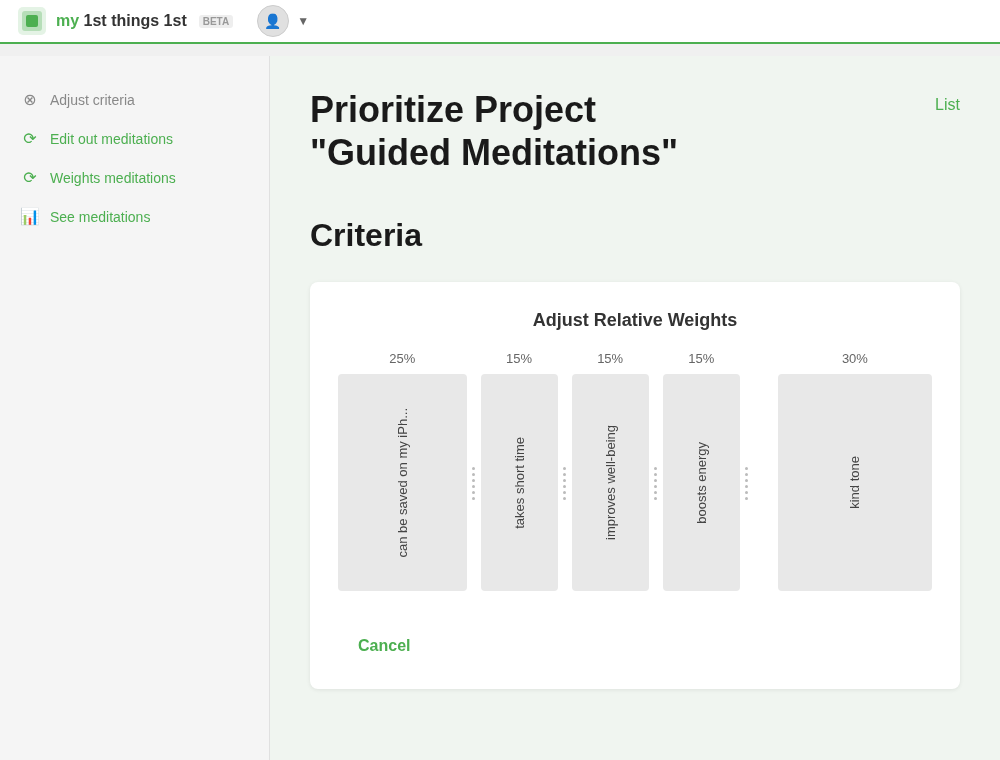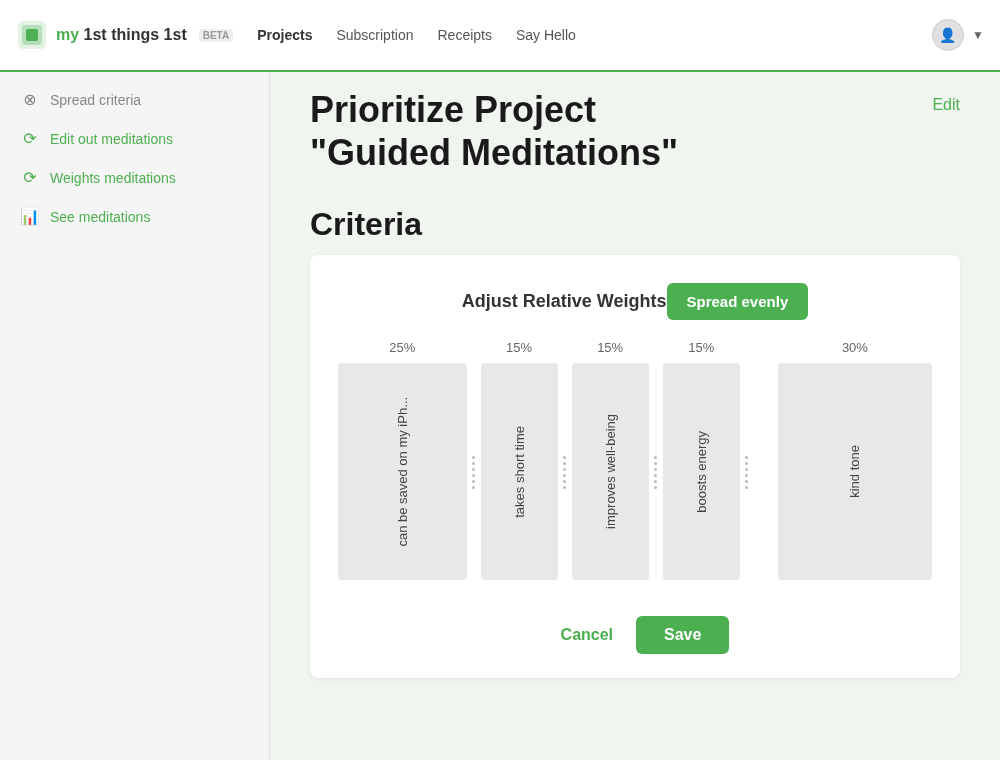--- a/index.html
+++ b/index.html
@@ -5,21 +5,21 @@
     * { box-sizing: border-box; margin: 0; padding: 0; }
     body { font-family: -apple-system, BlinkMacSystemFont, 'Segoe UI', sans-serif; background: #f0f0f0; }
 
     
     .topnav {
       display: flex;
       align-items: center;
       background: white;
       border-bottom: 2px solid #4caf50;
       padding: 0 16px;
-      height: 72px;
+      height: 44px;
       position: fixed;
       top: 0; left: 0; right: 0;
       z-index: 100;
     }
     .logo-area {
       display: flex;
       align-items: center;
       gap: 8px;
       margin-right: 24px;
     }
@@ -105,42 +105,42 @@
     
     .main {
       flex: 1;
       background: #f0f5f0;
       padding: 32px 40px;
     }
     .page-header {
       display: flex;
       justify-content: space-between;
       align-items: flex-start;
-      margin-bottom: 32px;
+      margin-bottom: 43px;
     }
     .page-title {
       font-size: 36px;
       font-weight: 900;
       color: #1a1a1a;
       line-height: 1.2;
     }
     .edit-link {
       color: #4caf50;
       font-size: 16px;
       cursor: pointer;
       font-weight: 500;
       text-decoration: none;
       padding-top: 8px;
     }
 
     .section-title {
       font-size: 32px;
       font-weight: 900;
       color: #1a1a1a;
-      margin-bottom: 12px;
+      margin-bottom: 28px;
     }
 
     
     .card {
       background: white;
       border-radius: 8px;
       padding: 28px 28px 24px;
       box-shadow: 0 1px 4px rgba(0,0,0,0.08);
     }
     .card-header {
@@ -161,21 +161,21 @@
       padding: 10px 20px;
       border-radius: 6px;
       font-size: 15px;
       font-weight: 600;
       cursor: pointer;
     }
 
     
     .card-footer {
       display: flex;
-      justify-content: center;
+      justify-content: space-between;
       gap: 3px;
       padding-top: 12px;
     }
     .cancel-btn {
       background: transparent;
       color: #4caf50;
       border: none;
       padding: 10px 20px;
       border-radius: 6px;
       font-size: 16px;
@@ -241,38 +241,32 @@
     <svg class="logo-icon" viewBox="0 0 32 32">
       <rect x="2" y="2" width="28" height="28" rx="5" fill="#4caf50" opacity="0.15"></rect>
       <rect x="6" y="6" width="20" height="20" rx="3" fill="#4caf50" opacity="0.3"></rect>
       <rect x="10" y="10" width="12" height="12" rx="2" fill="#4caf50"></rect>
     </svg>
     <span style="font-size:16px;font-weight:700;color:#333;">
       <span style="color:#4caf50;">my</span><span> 1st things 1st</span>
     </span>
     <span class="beta-badge">BETA</span>
   </div>
-  <div class="nav-links">
-    <a class="nav-link active">Projects</a>
-    <a class="nav-link">Subscription</a>
-    <a class="nav-link">Receipts</a>
-    <a class="nav-link">Say Hello</a>
-  </div>
   <div class="nav-right">
     <div class="avatar-btn">👤</div>
     <span class="dropdown-arrow">▼</span>
   </div>
 </nav>
 
 <div class="layout">
 
   <aside class="sidebar">
     <div class="sidebar-item muted">
       <span class="icon">⊗</span>
-      <span>Spread criteria</span>
+      <span>Adjust criteria</span>
     </div>
     <div class="sidebar-item green">
       <span class="icon" style="color:#4caf50;">⟳</span>
       <span>Edit out meditations</span>
     </div>
     <div class="sidebar-item green">
       <span class="icon" style="color:#4caf50;">⟳</span>
       <span>Weights meditations</span>
     </div>
     <div class="sidebar-item green">
@@ -280,29 +274,28 @@
       <span>See meditations</span>
     </div>
   </aside>
 
   <main class="main">
     <div class="page-header">
       <h1 class="page-title">
         <span>Prioritize Project</span><br>
         <span>"Guided Meditations"</span>
       </h1>
-      <a class="edit-link">Edit</a>
+      <a class="edit-link">List</a>
     </div>
 
     <h2 class="section-title">Criteria</h2>
 
     <div class="card">
       <div class="card-header">
         <span class="card-header-title">Adjust Relative Weights</span>
-        <button class="spread-btn">Spread evenly</button>
       </div>
 
       <div class="weights-wrapper" id="weights-wrapper" style="display: flex; align-items: stretch; gap: 0px; min-height: 240px; margin-bottom: 24px;">
       <div class="w-col" style="display: flex; flex-direction: column; align-items: center; flex: 25 1 0%;">
             <div class="w-pct">25%</div>
             <div class="w-bar" style="background: rgb(232, 232, 232); border-radius: 4px; flex: 1 1 0%; min-height: 200px; width: 100%; display: flex; align-items: center; justify-content: center; cursor: default;">
               <span class="w-label" style="writing-mode: vertical-rl; transform: rotate(180deg); font-size: 13px; color: rgb(68, 68, 68); padding: 8px; white-space: nowrap; overflow: hidden; text-overflow: ellipsis; max-height: 190px;">can be saved on my iPh...</span>
             </div>
           </div>
           <div style="width: 14px; display: flex; flex-direction: column; justify-content: center; align-items: center; gap: 3px; cursor: col-resize; align-self: stretch; padding-top: 24px; flex-shrink: 0;">
@@ -358,17 +351,16 @@
           <div class="w-col" style="display: flex; flex-direction: column; align-items: center; flex: 30 1 0%; margin-left: 24px;">
             <div class="w-pct">30%</div>
             <div class="w-bar" style="background: rgb(232, 232, 232); border-radius: 4px; flex: 1 1 0%; min-height: 200px; width: 100%; display: flex; align-items: center; justify-content: center; cursor: default;">
               <span class="w-label" style="writing-mode: vertical-rl; transform: rotate(180deg); font-size: 13px; color: rgb(68, 68, 68); padding: 8px; white-space: nowrap; overflow: hidden; text-overflow: ellipsis; max-height: 190px;">kind tone</span>
             </div>
           </div>
         </div>
 
       <div class="card-footer">
         <button class="cancel-btn">Cancel</button>
-        <button class="save-btn">Save</button>
       </div>
     </div>
   </main>
 </div>
 
 </body></html>

